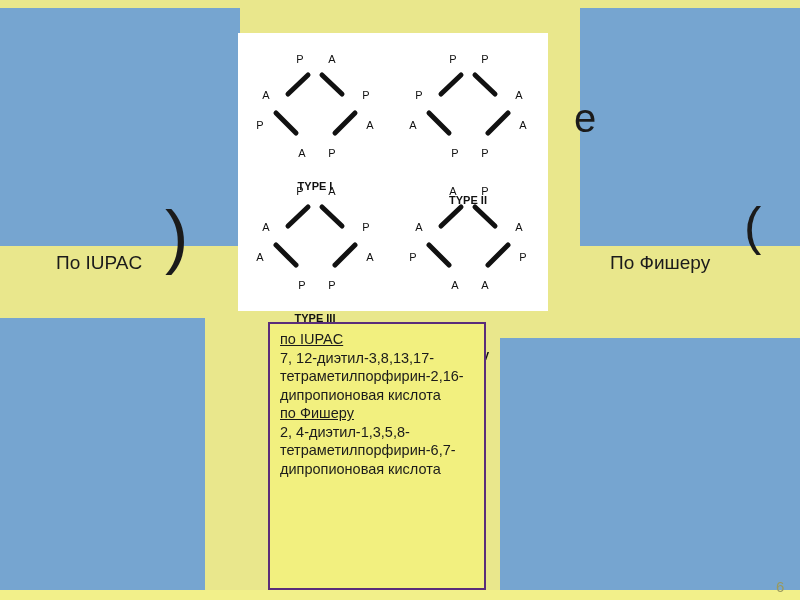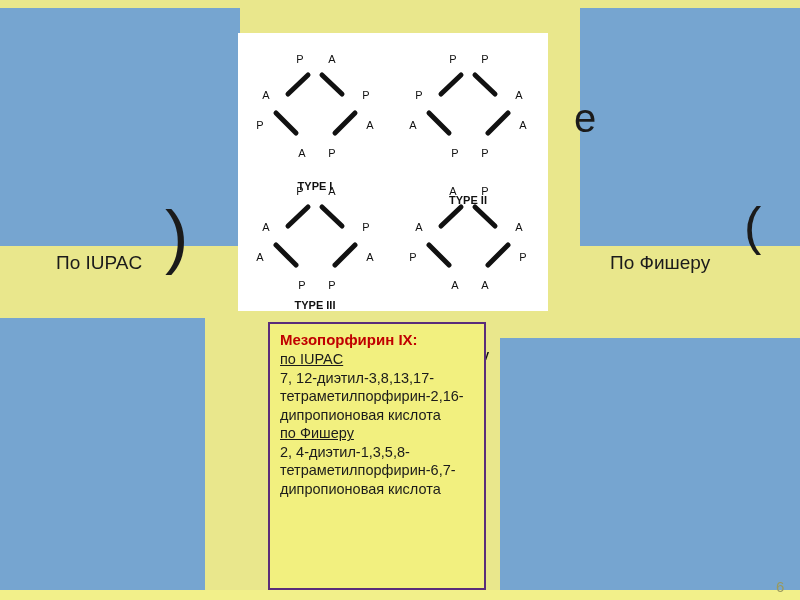--- a/index.html
+++ b/index.html
@@ -108,21 +108,21 @@
     position: absolute;
     width: 150px;
     text-align: center;
     font-size: 11px;
     font-weight: bold;
     color: #111;
     font-family: "Liberation Sans", sans-serif;
   }
   #tl1 { left: 2px;   top: 147px; }
   #tl2 { left: 155px; top: 161px; }
-  #tl3 { left: 2px;   top: 266px; }
+  #tl3 { left: 2px;   top: 279px; }
   #tl4 { left: 155px; top: 282px; margin-top: 35px; }
 
   
   .callout {
     position: absolute;
     left: 268px;
     top: 322px;
     width: 218px;
     height: 268px;
     background: #f2f07f;
@@ -267,21 +267,20 @@
           <text x="130" y="82">P</text>
           <text x="62" y="110">A</text>
           <text x="92" y="110">A</text>
         </g>
       </svg>
     </div>
     <div class="type-label" id="tl4">TYPE IV</div>
   </div>
 
   <div class="callout">
-    <div class="hdr">Мезопорфирин IX:</div>
     <div class="u">по IUPAC</div>
     <div class="body">7, 12-диэтил-3,8,13,17-тетраметилпорфирин-2,16-дипропионовая кислота</div>
     <div class="u">по Фишеру</div>
     <div class="body">2, 4-диэтил-1,3,5,8-тетраметилпорфирин-6,7-дипропионовая кислота</div>
   </div>
 
   <div id="bottom-strip"></div>
   <div id="page-num">6</div>
 </div>
 

